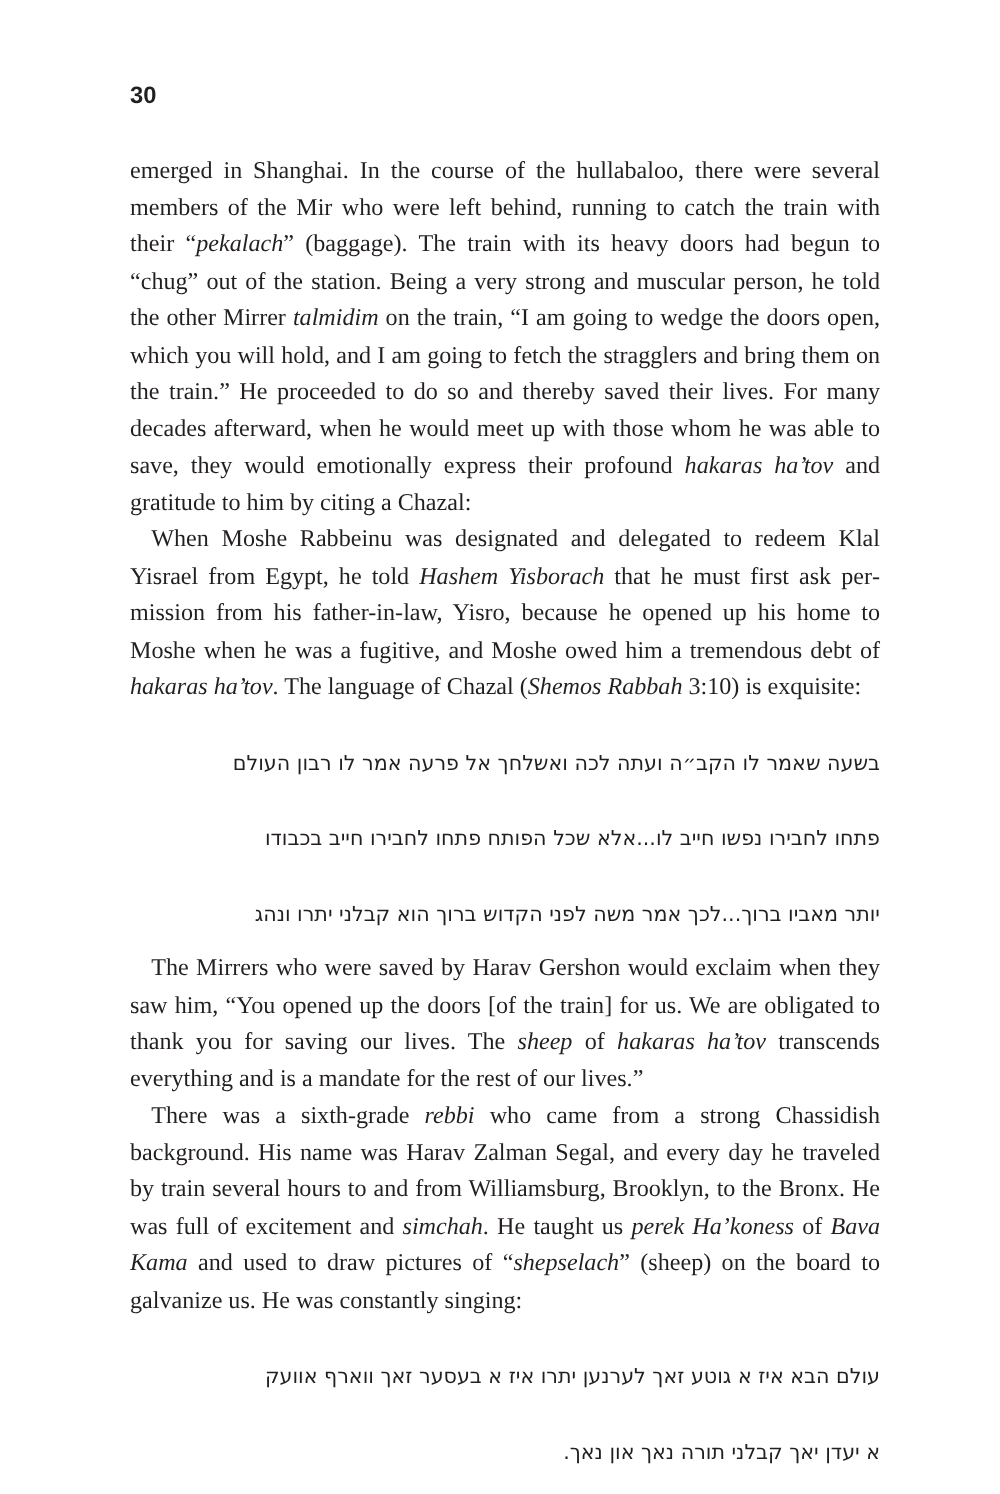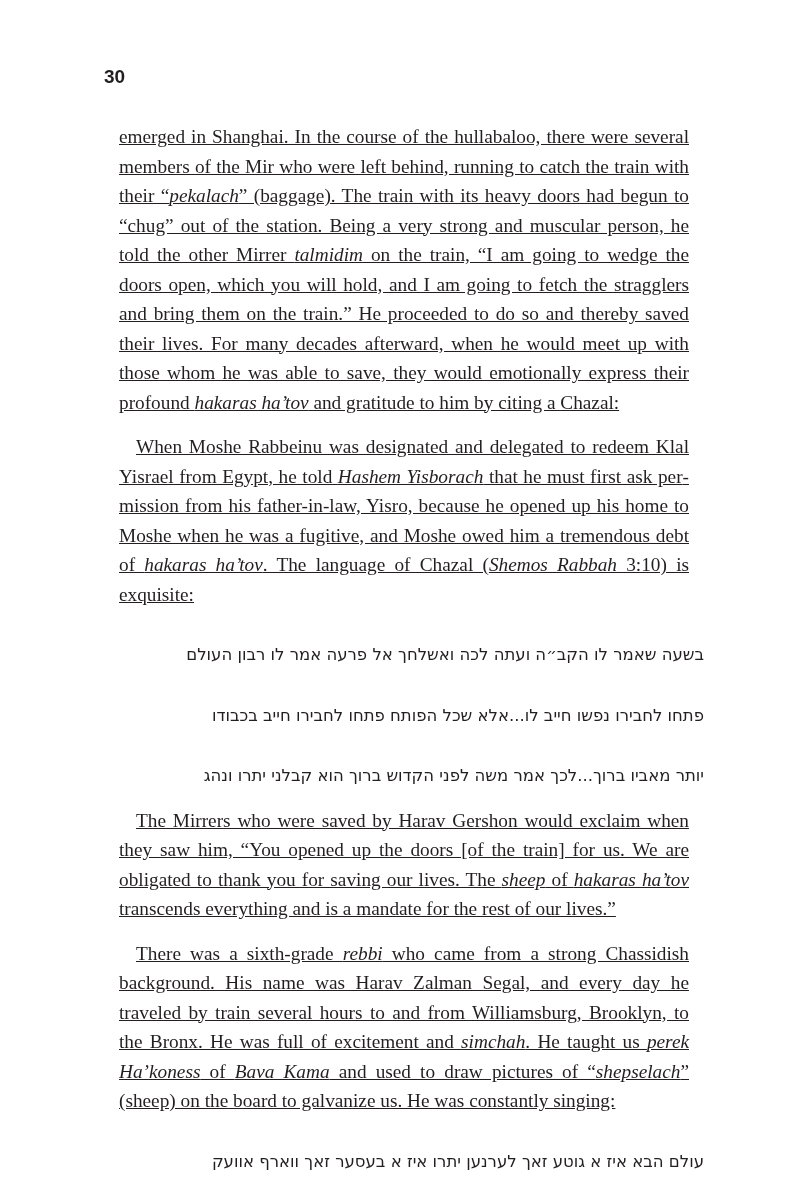--- a/index.html
+++ b/index.html
@@ -2,21 +2,21 @@
 <html><head>
   <meta charset="utf-8">
   <style>
     html, body { margin: 0; padding: 0; background: #ffffff; }
     body { width: 800px; height: 1195px; position: relative; overflow: hidden; color: #231f20; }
     .page { position: absolute; left: 104px; top: 66px; width: 600px; }
     .running-head { display: flex; align-items: baseline; height: 30px; }
     .folio { font-family: "Liberation Sans", sans-serif; font-weight: bold; font-size: 19px; margin-right: 16px; }
     .head-title { font-family: "Liberation Serif", serif; font-style: italic; font-size: 17px; }
     .body-text { margin-top: 26px; font-family: "Liberation Serif", serif; font-size: 19.3px; line-height: 29.5px; text-align: justify; }
-    .para { margin: 15px; text-decoration: underline; }
+    .para { margin: 0; }
     .para.indent { text-indent: 17px; }
     .hebrew-block { direction: rtl; text-align: justify; text-align-last: right; font-family: "DejaVu Sans", sans-serif; font-size: 16.5px; line-height: 28.5px; margin: 14px 0 14px 42px; }
     .hebrew-line { display: block; white-space: nowrap; margin-top: 32px; }
     em { font-style: italic; }
   </style>
 </head>
 <body>
 
 <div class="page">
   <div class="running-head">

